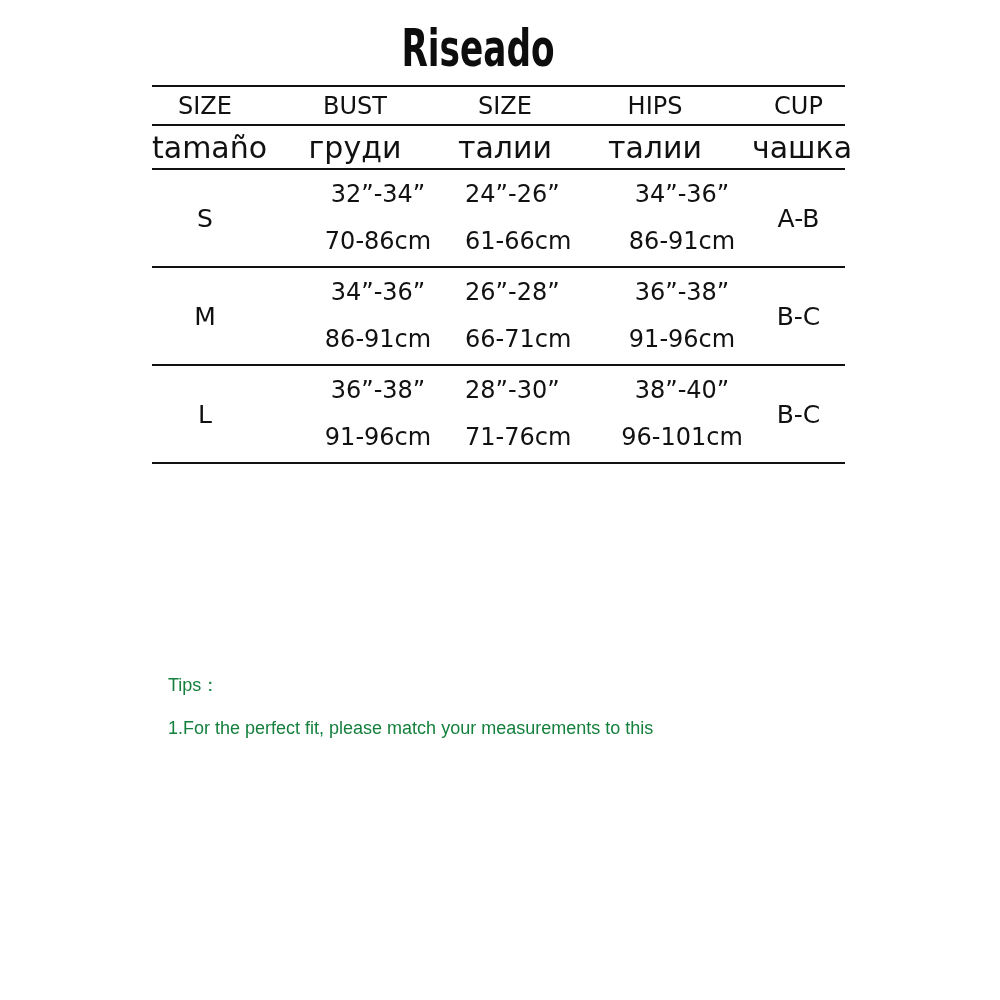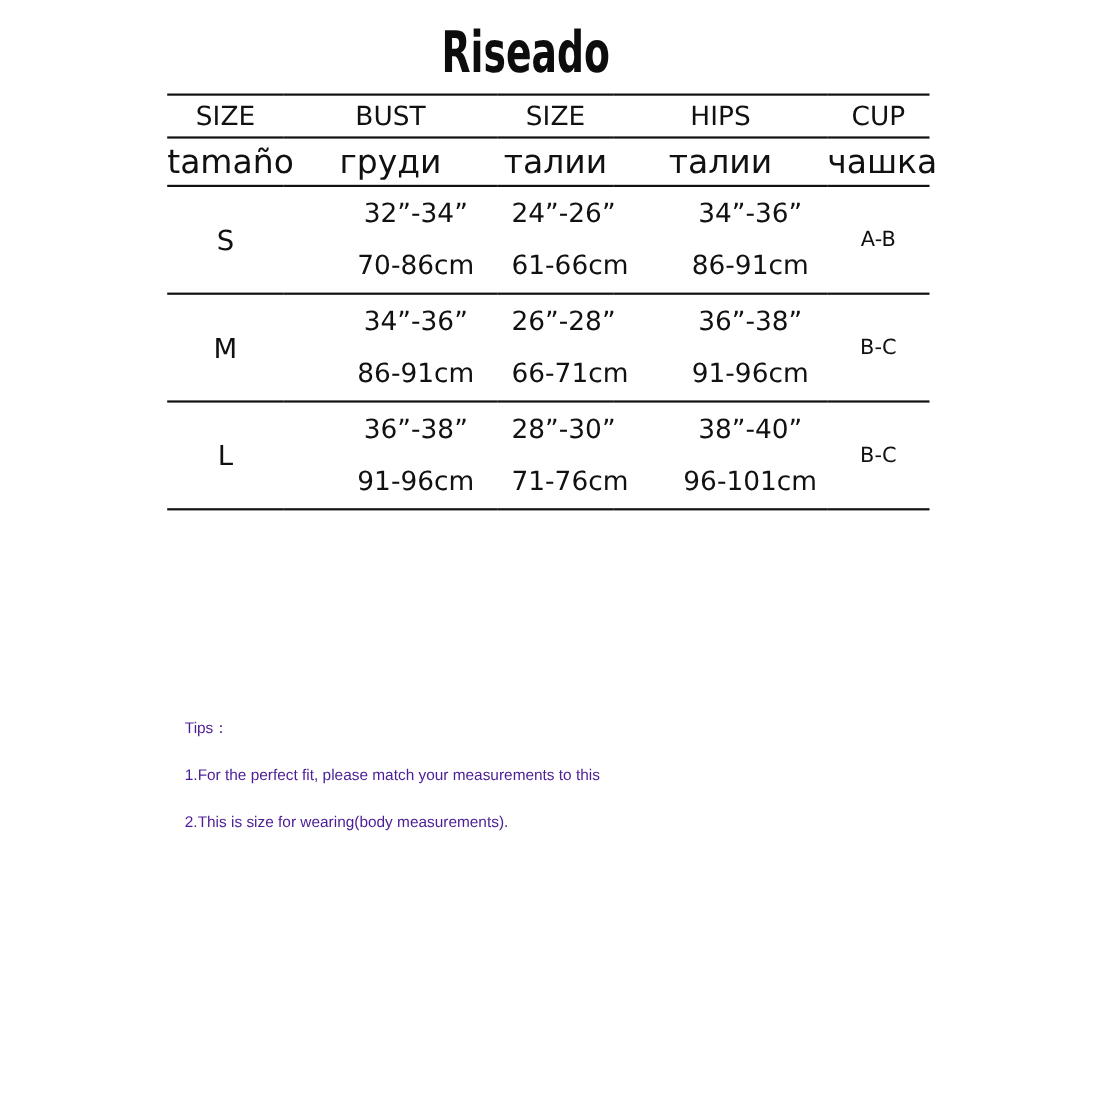--- a/index.html
+++ b/index.html
@@ -48,34 +48,34 @@
   .col1 { width: 106px; }
   .col2 { width: 194px; }
   .col3 { width: 106px; }
   .col4 { width: 194px; }
   .col5 { width: 93px;  }
   tr.row-en td { height: 39px; font-size: 24px; }
   tr.row-ru td { height: 44px; font-size: 30px; }
   tr.row-es td { height: 48px; font-size: 27px; }
   tr.data-row td { height: 98px; font-size: 24px; }
   tr.data-row td.size-cell { font-size: 25px; }
-  tr.data-row td.cup-cell  { font-size: 19px; }
+  tr.data-row td.cup-cell  { font-size: 25px; }
   td.meas { text-align: left; }
   td.meas.c2 { padding-left: 46px; }
   td.meas.c3 { padding-left: 13px; }
   td.meas.c4 { padding-left: 54px; }
   .meas .line { line-height: 47px; white-space: nowrap; }
   .tips {
     position: absolute;
     left: 168px;
-    top: 640px;
+    top: 664px;
     width: 700px;
     font-family: "Liberation Sans", sans-serif;
-    font-size: 14px;
-    color: #4c1d95;
+    font-size: 18px;
+    color: #15803d;
     line-height: 43px;
   }
   .tips div { white-space: nowrap; }
 </style>
 </head>
 <body>
 
 <div class="page">
 
   <div class="brand-title">Riseado</div>
@@ -152,16 +152,15 @@
           <div class="line">96-101cm</div>
         </td>
         <td class="cup-cell">B-C</td>
       </tr>
     </tbody>
   </table>
 
   <div class="tips">
     <div>Tips：</div>
     <div>1.For the perfect fit, please match your measurements to this</div>
-    <div>2.This is size for wearing(body measurements).</div>
   </div>
 
 </div>
 
 </body></html>

